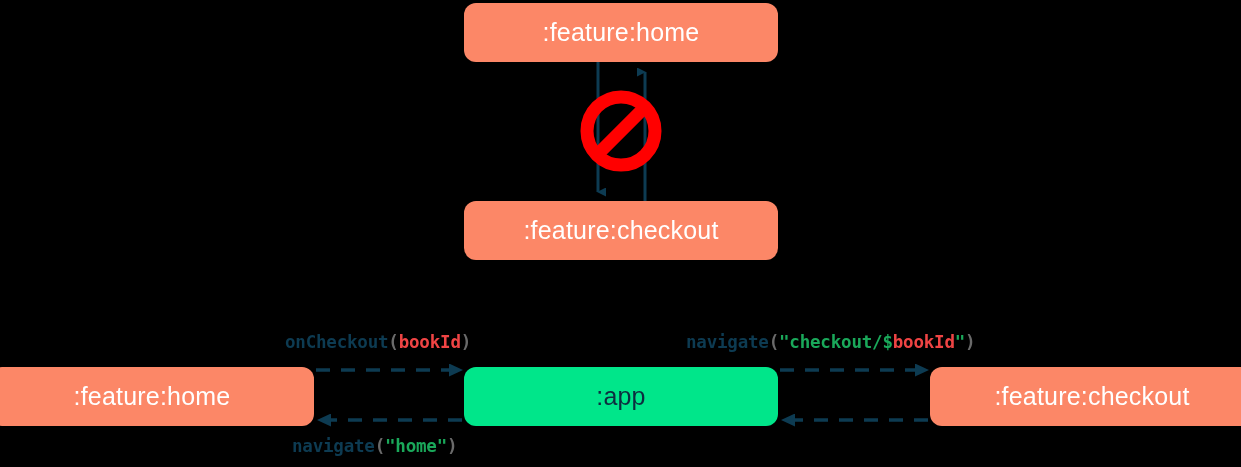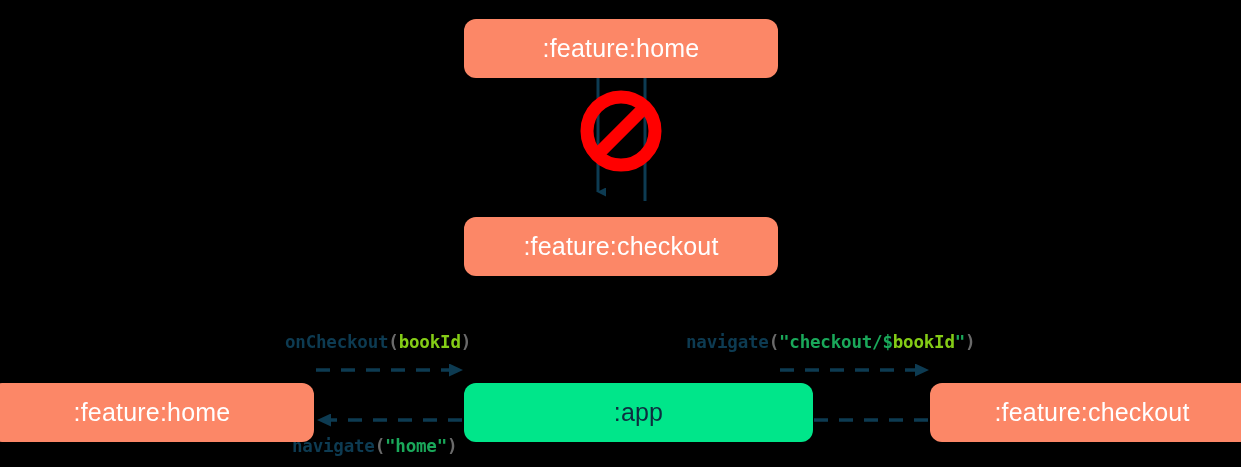--- a/index.html
+++ b/index.html
@@ -29,38 +29,37 @@
     display: flex;
     align-items: center;
     justify-content: center;
     box-sizing: border-box;
     font-family: "Liberation Sans", sans-serif;
     font-size: 25px;
     font-weight: 400;
     letter-spacing: 0.2px;
     white-space: nowrap;
     user-select: none;
-    margin-top: 16px;
   }
   .node.feature {
     background: #fc8767;
     color: #ffffff;
   }
   .node.app {
     background: #00e68a;
     color: #0d2d3f;
   }
 
   
   #node-home-top     { left: 464px; top: 3px;   width: 314px; height: 59px; }
   #node-checkout-top { left: 464px; top: 201px; width: 314px; height: 59px; }
 
   
   #node-home-bottom     { left: -10px; top: 367px; width: 324px; height: 59px; border-radius: 12px; }
-  #node-app             { left: 464px; top: 367px; width: 349px; height: 59px; }
+  #node-app             { left: 464px; top: 367px; width: 314px; height: 59px; }
   #node-checkout-bottom { left: 930px; top: 367px; width: 324px; height: 59px; }
 
   
   #connectors {
     position: absolute;
     left: 0; top: 0;
     width: 1241px;
     height: 467px;
     pointer-events: none;
   }
@@ -81,21 +80,21 @@
     font-size: 17.5px;
     font-weight: bold;
     letter-spacing: -0.2px;
     white-space: nowrap;
     user-select: none;
     line-height: 1;
   }
   .tok-fn    { color: #0d3b52; }
   .tok-punct { color: #6a6a6a; }
   .tok-str   { color: #1aa85a; }
-  .tok-var   { color: #84cc16; }
+  .tok-var   { color: #ef4444; }
 
   #label-oncheckout        { left: 285px; top: 334px; }
   #label-navigate-checkout { left: 686px; top: 334px; }
   #label-navigate-home     { left: 292px; top: 438px; }
   #label-onpaymentcanceled { left: 740px; top: 438px; }
 </style>
 </head>
 <body>
 
 <div id="stage">

